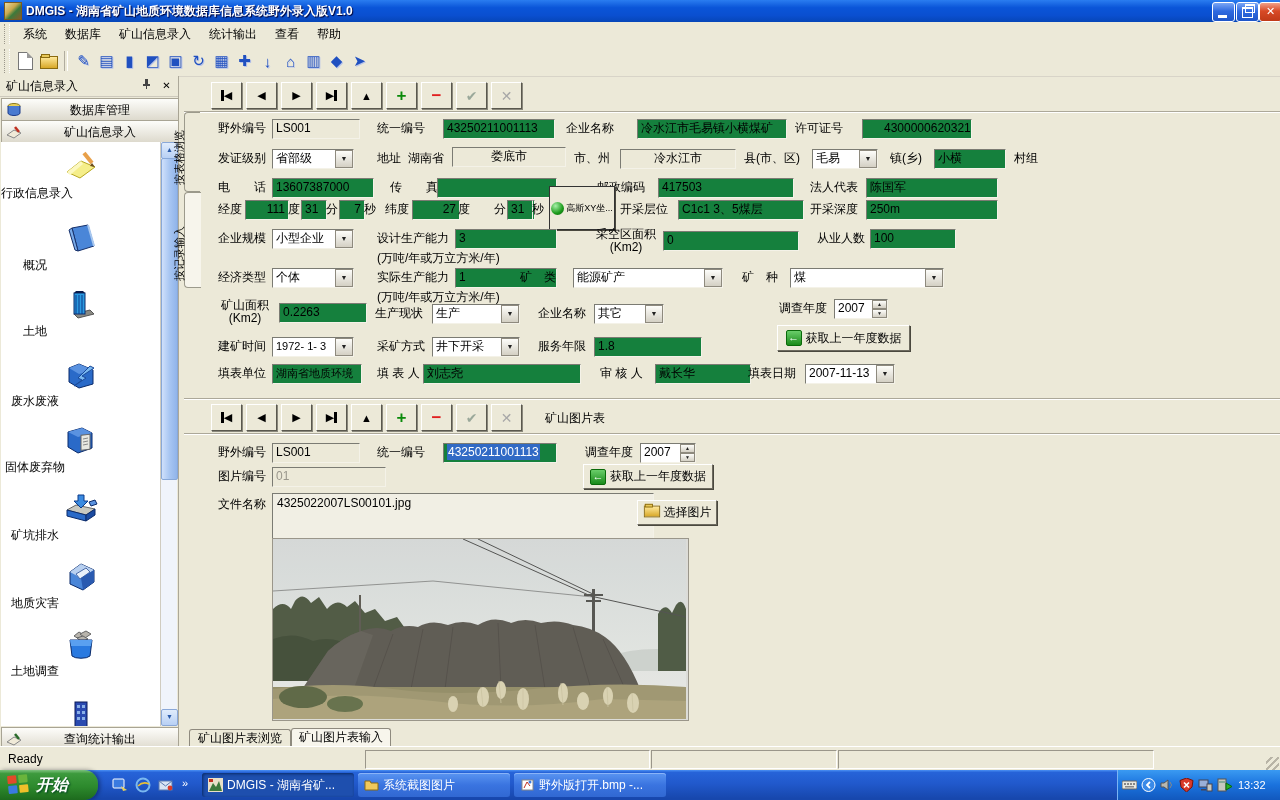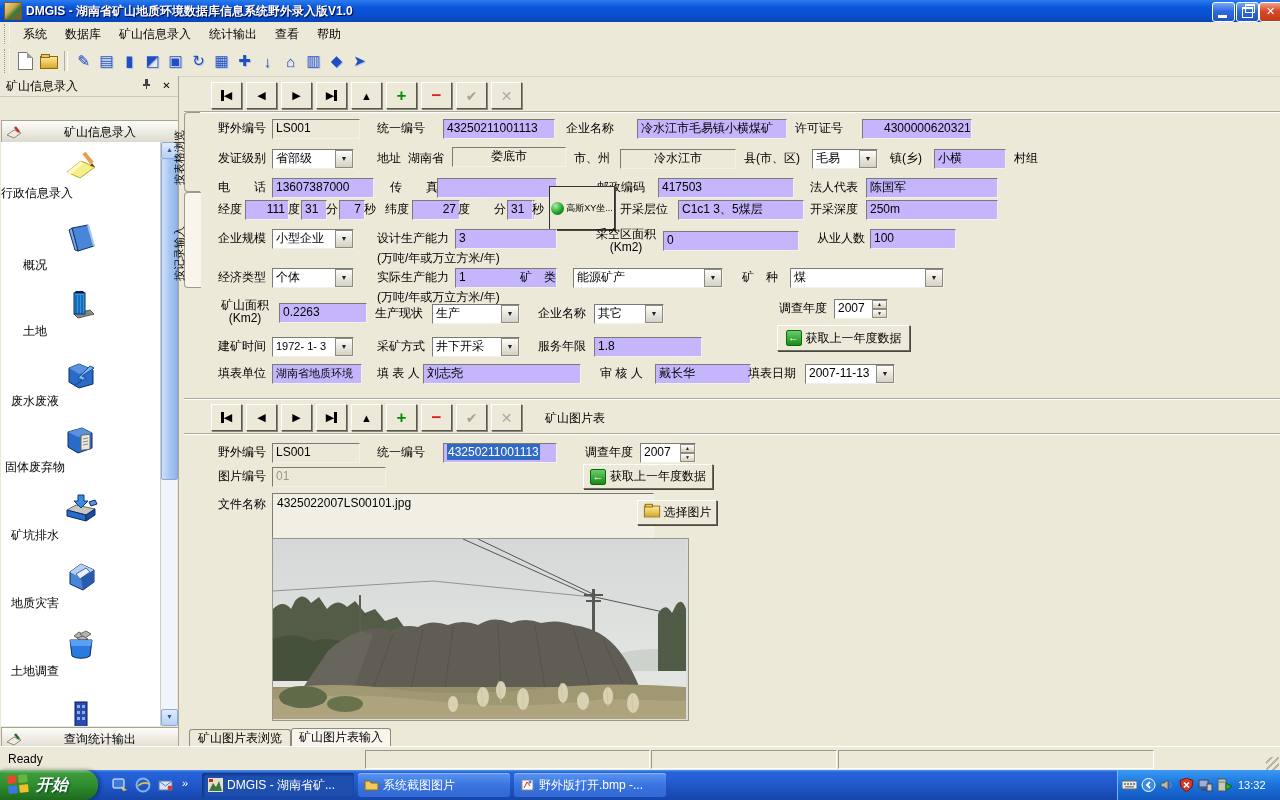--- a/index.html
+++ b/index.html
@@ -46,21 +46,21 @@
   .sb-item{position:absolute;left:0;width:160px;text-align:center;}
   .sb-item .lbl{display:block;width:68px;margin:2px auto 0;line-height:14px;font-size:12px;}
   .sb-icon{width:34px;height:34px;margin:0 auto;display:block;}
   
   .sb-scroll{position:absolute;right:1px;top:66px;width:16px;height:584px;background:#f0f4fb;border-left:1px solid #d0ccc0;}
   .scr-btn{position:absolute;left:0;width:15px;height:15px;background:linear-gradient(180deg,#e0ecfc,#b8d0f4);
     border:1px solid #8aa8d8;border-radius:2px;color:#2a5aa8;font-size:7px;text-align:center;line-height:14px;}
   .scr-thumb{position:absolute;left:0;width:15px;background:linear-gradient(90deg,#cfe0fb,#a8c6f2 50%,#90b4ea);border:1px solid #88a8d8;border-radius:2px;}
   
   .lbl{position:absolute;height:16px;line-height:16px;white-space:nowrap;}
-  .inp{position:absolute;height:18px;line-height:16px;background:#c4b5fd;
+  .inp{position:absolute;height:18px;line-height:16px;background:#15803d;
     border:1px solid;border-color:#7b7b73 #f4f2e8 #f4f2e8 #7b7b73;padding:0 3px;white-space:nowrap;overflow:hidden;}
   .ro{background:#ECE9D8;}
   .dis{background:#ECE9D8;color:#9a978c;}
   .ctr{text-align:center;}
   .sel-text{background:#316AC5;color:#fff;display:inline-block;padding:0 1px;}
   .combo{position:absolute;height:18px;background:#fff;border:1px solid;border-color:#7b7b73 #f4f2e8 #f4f2e8 #7b7b73;display:flex;}
   .combo .cv{flex:1;line-height:16px;padding:0 3px;white-space:nowrap;overflow:hidden;}
   .dd{width:16px;height:16px;background:linear-gradient(180deg,#fdfdfa,#d4d0c4);
     border:1px solid #8e8a7e;font-size:7px;line-height:15px;text-align:center;color:#222;}
   .spin{position:absolute;height:18px;background:#fff;border:1px solid;border-color:#7b7b73 #f4f2e8 #f4f2e8 #7b7b73;display:flex;}
@@ -198,20 +198,27 @@
 <div class="sidebar">
   <div class="sb-head">
     <span class="t">矿山信息录入</span>
     <div class="hbtn"><svg width="9" height="10" viewBox="0 0 9 10">
           <rect x="3" y="0" width="3" height="5" fill="#444"></rect>
           <rect x="1" y="5" width="7" height="2" fill="#444"></rect>
           <rect x="4" y="7" width="1" height="3" fill="#444"></rect>
         </svg></div>
     <div class="hbtn">✕</div>
   </div>
+  <div class="sb-group" style="top:22px;">
+    <svg class="gico" viewBox="0 0 16 14">
+        <ellipse cx="8" cy="3" rx="6" ry="2.5" fill="#e8d058" stroke="#8a7a20"></ellipse>
+        <path d="M2,3 L2,10 A6,2.5 0 0 0 14,10 L14,3" fill="#4a7ad0" stroke="#1a3a8a"></path>
+      </svg>
+    <span class="gl">数据库管理</span>
+  </div>
   <div class="sb-group" style="top:44px;">
     <svg class="gico" viewBox="0 0 16 14">
         <polygon points="1,10 8,5 15,8 8,13" fill="#f0ead8" stroke="#888"></polygon>
         <line x1="9" y1="2" x2="13" y2="7" stroke="#c03020" stroke-width="2.5"></line>
       </svg>
     <span class="gl">矿山信息录入</span>
   </div>
 
   <div class="sb-list">
 

